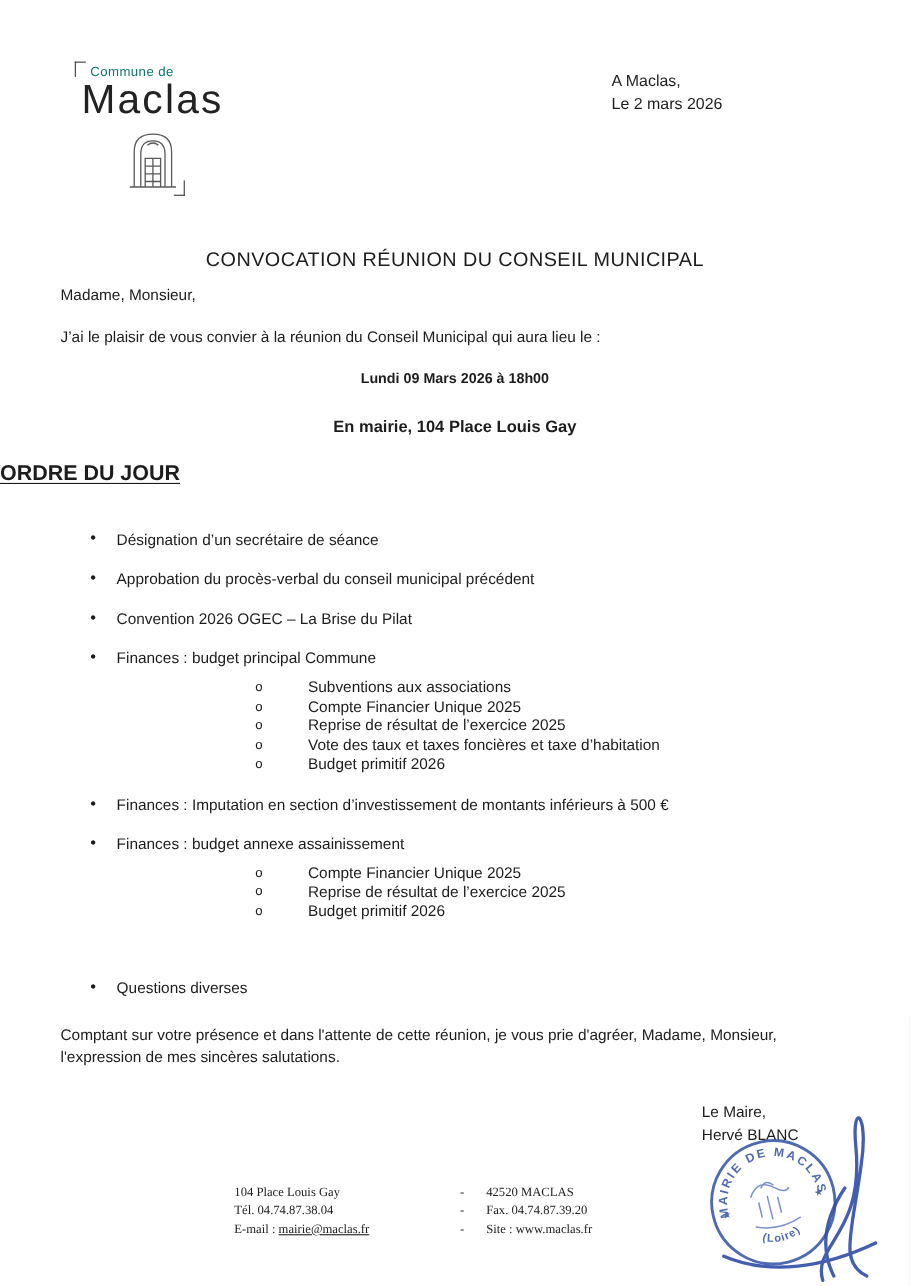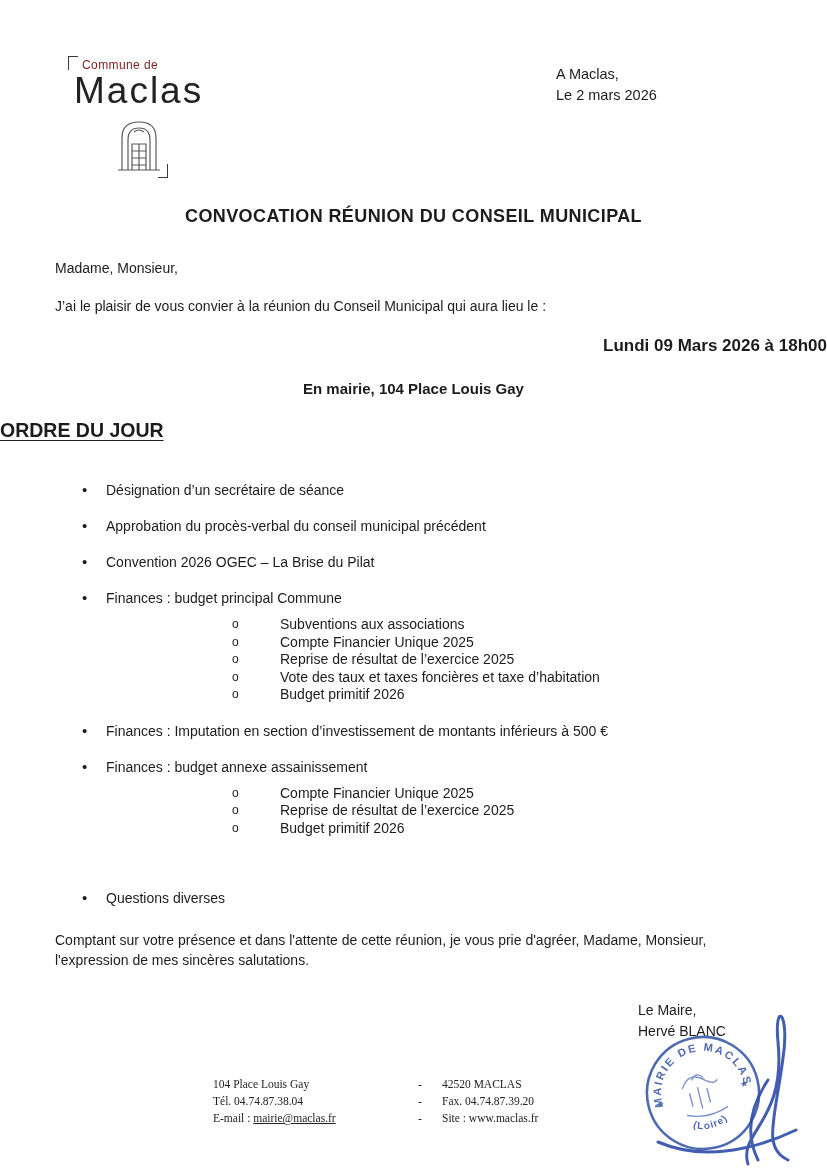--- a/index.html
+++ b/index.html
@@ -12,35 +12,35 @@
     color: #1c1c1c;
     overflow: hidden;
   }
 
   
   .logo { position: absolute; left: 62px; top: 52px; width: 160px; }
   .logo .bracket-tl { position:absolute; left:6px; top:4px; width:9px; height:13px;
     border-left:1.5px solid #3a3a3a; border-top:1.5px solid #3a3a3a; }
   .logo .bracket-br { position:absolute; left:96px; top:112px; width:9px; height:13px;
     border-right:1.5px solid #3a3a3a; border-bottom:1.5px solid #3a3a3a; }
-  .logo .commune-de { position:absolute; left:20px; top:6px; font-size:12px; color:#7f1d1d; letter-spacing:.4px; }
+  .logo .commune-de { position:absolute; left:20px; top:6px; font-size:12px; color:#0f766e; letter-spacing:.4px; }
   .logo .maclas { position:absolute; left:12px; top:18px; font-size:37px; letter-spacing:2px; color:#222;
     font-family:"Liberation Sans", sans-serif; font-weight:400; }
   .logo .emblem { position:absolute; left:46px; top:66px; }
 
   
   .date-block { position:absolute; left:556px; top:64px; font-size:14.5px; line-height:21px; }
 
   
-  .doc-title { position:absolute; top:206px; left:0; width:100%; text-align:center;
-    font-size:18px; font-weight:bold; letter-spacing:.4px; }
+  .doc-title { position:absolute; top:226px; left:0; width:100%; text-align:center;
+    font-size:18px; font-weight:normal; letter-spacing:.4px; }
   .salutation { position:absolute; left:55px; top:260px; font-size:14px; }
   .intro { position:absolute; left:55px; top:298px; font-size:14px; }
-  .meeting-datetime { position:absolute; top:336px; left:0; width:100%; text-align:right;
-    font-size:17px; font-weight:bold; }
+  .meeting-datetime { position:absolute; top:336px; left:0; width:100%; text-align:center;
+    font-size:13px; font-weight:bold; }
   .meeting-place { position:absolute; top:380px; left:0; width:100%; text-align:center;
     font-size:15px; font-weight:bold; }
   .agenda-heading { position:absolute; top:419px; left:0; width:100%; 
     font-size:19.5px; font-weight:bold; }
   .agenda-heading span { text-decoration: underline; text-underline-offset:3px; }
 
   
   .agenda { position:absolute; left:80px; top:482px; width:700px; font-size:14px; }
   .item { position:relative; padding-left:26px; margin-bottom:19px; line-height:17px; }
   .item > .marker { position:absolute; left:2px; top:-1px; font-size:15px; }

